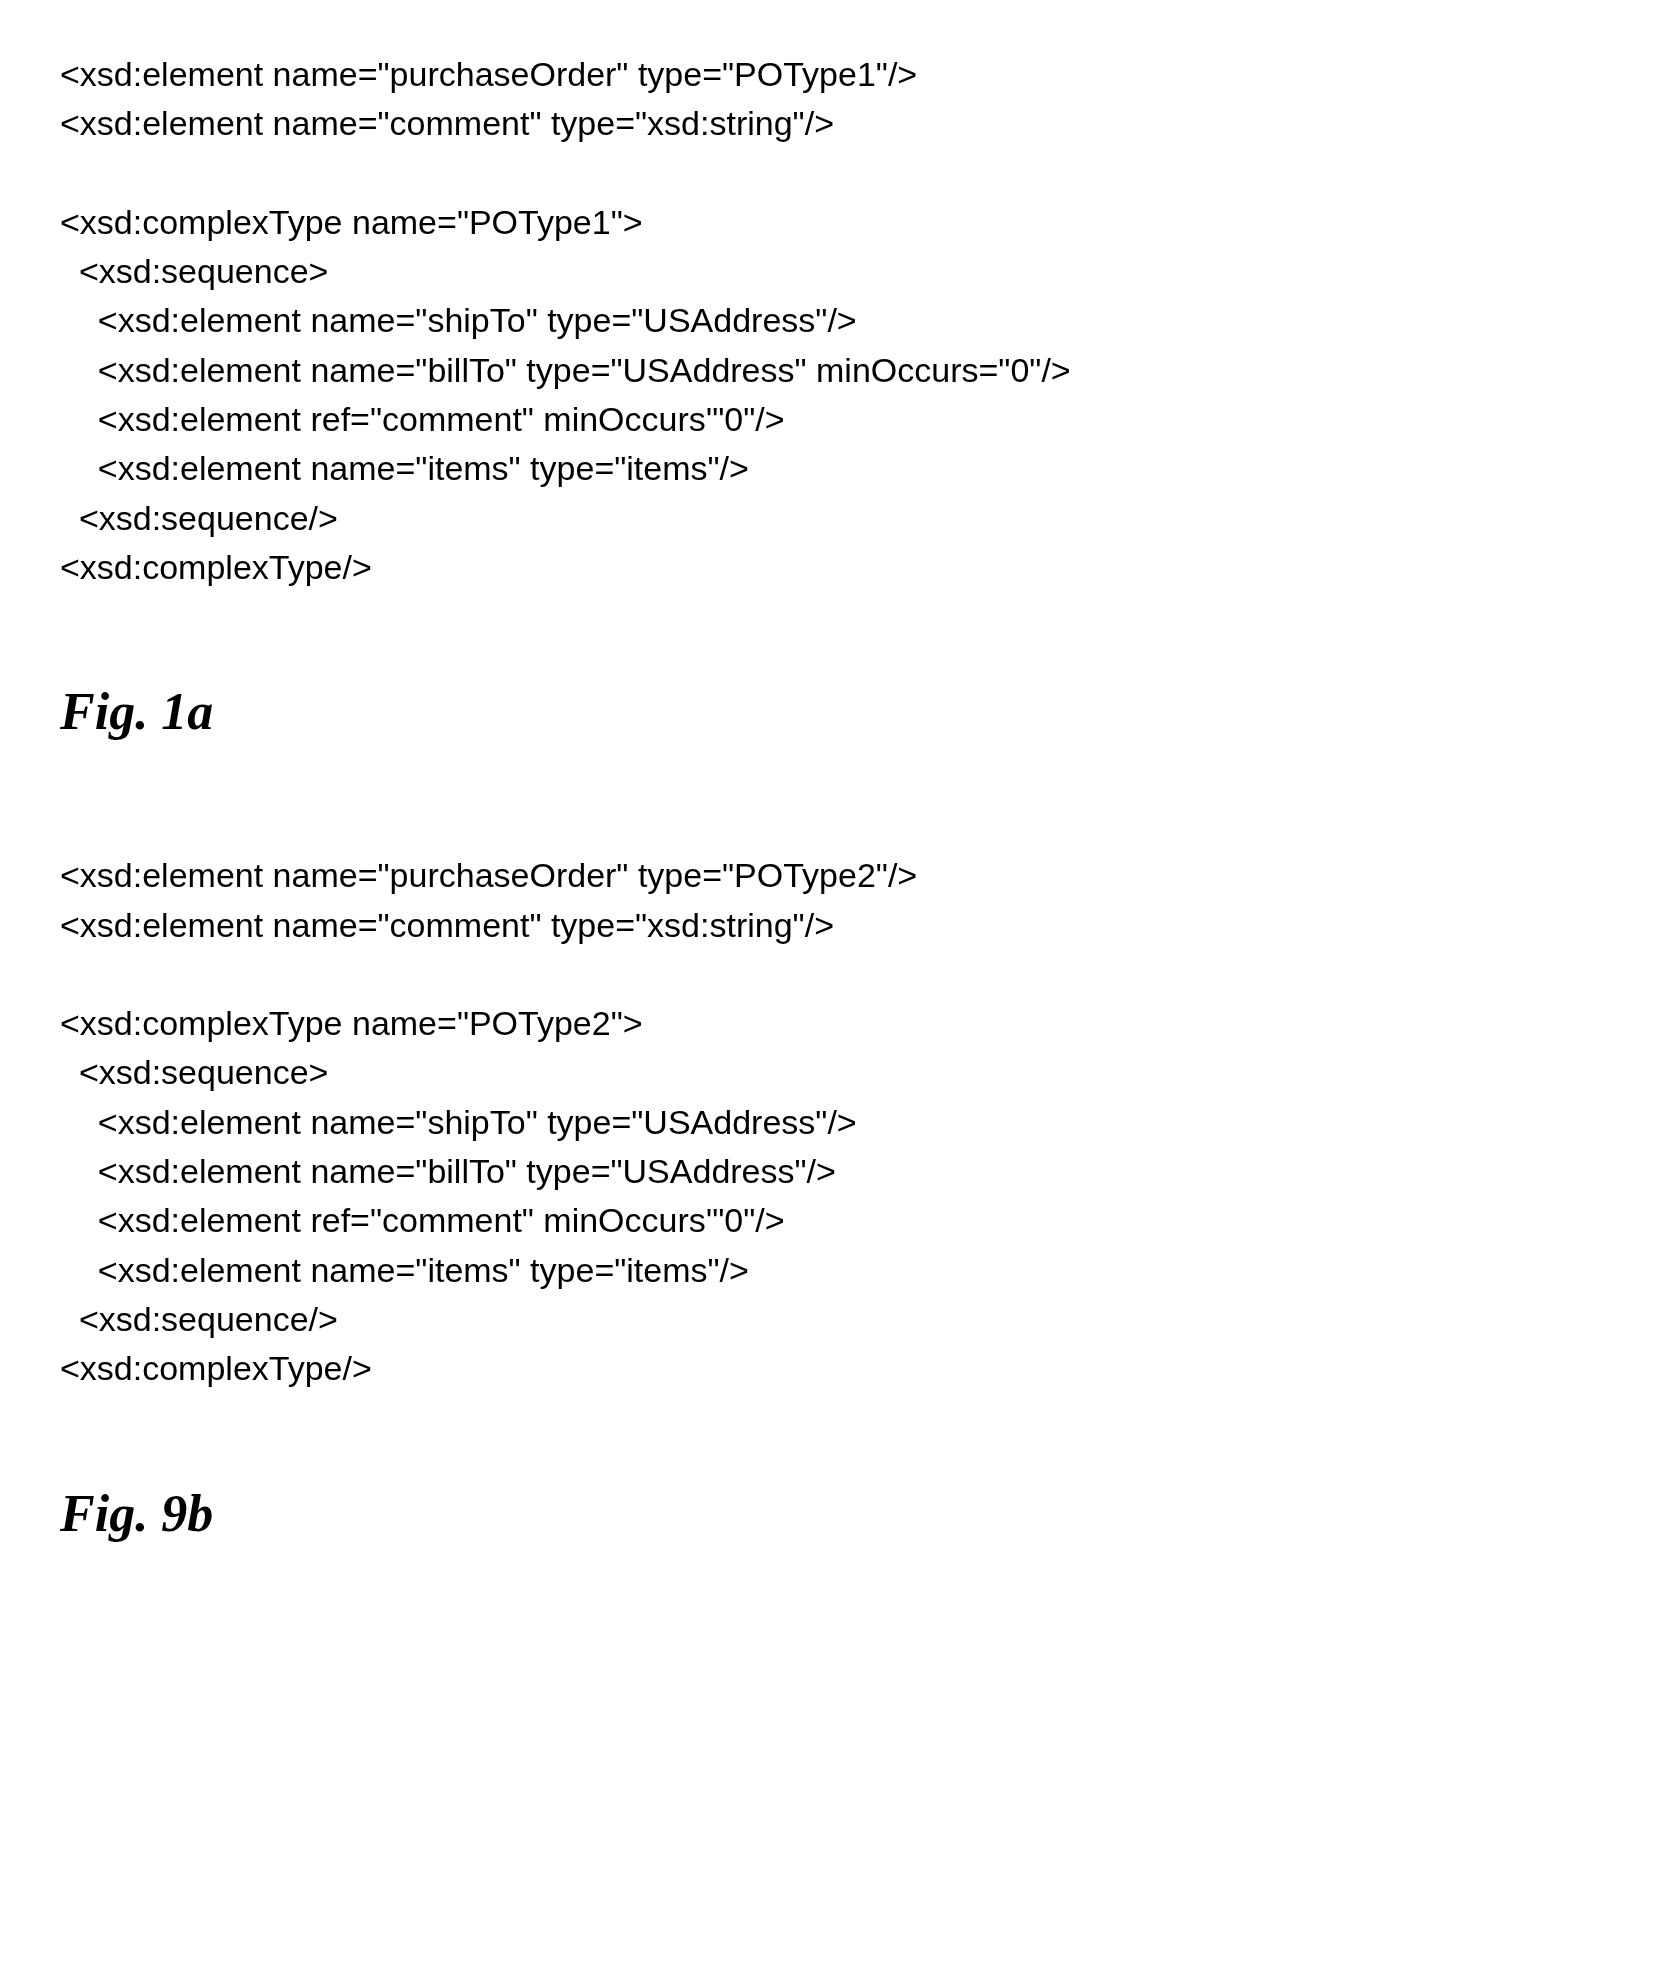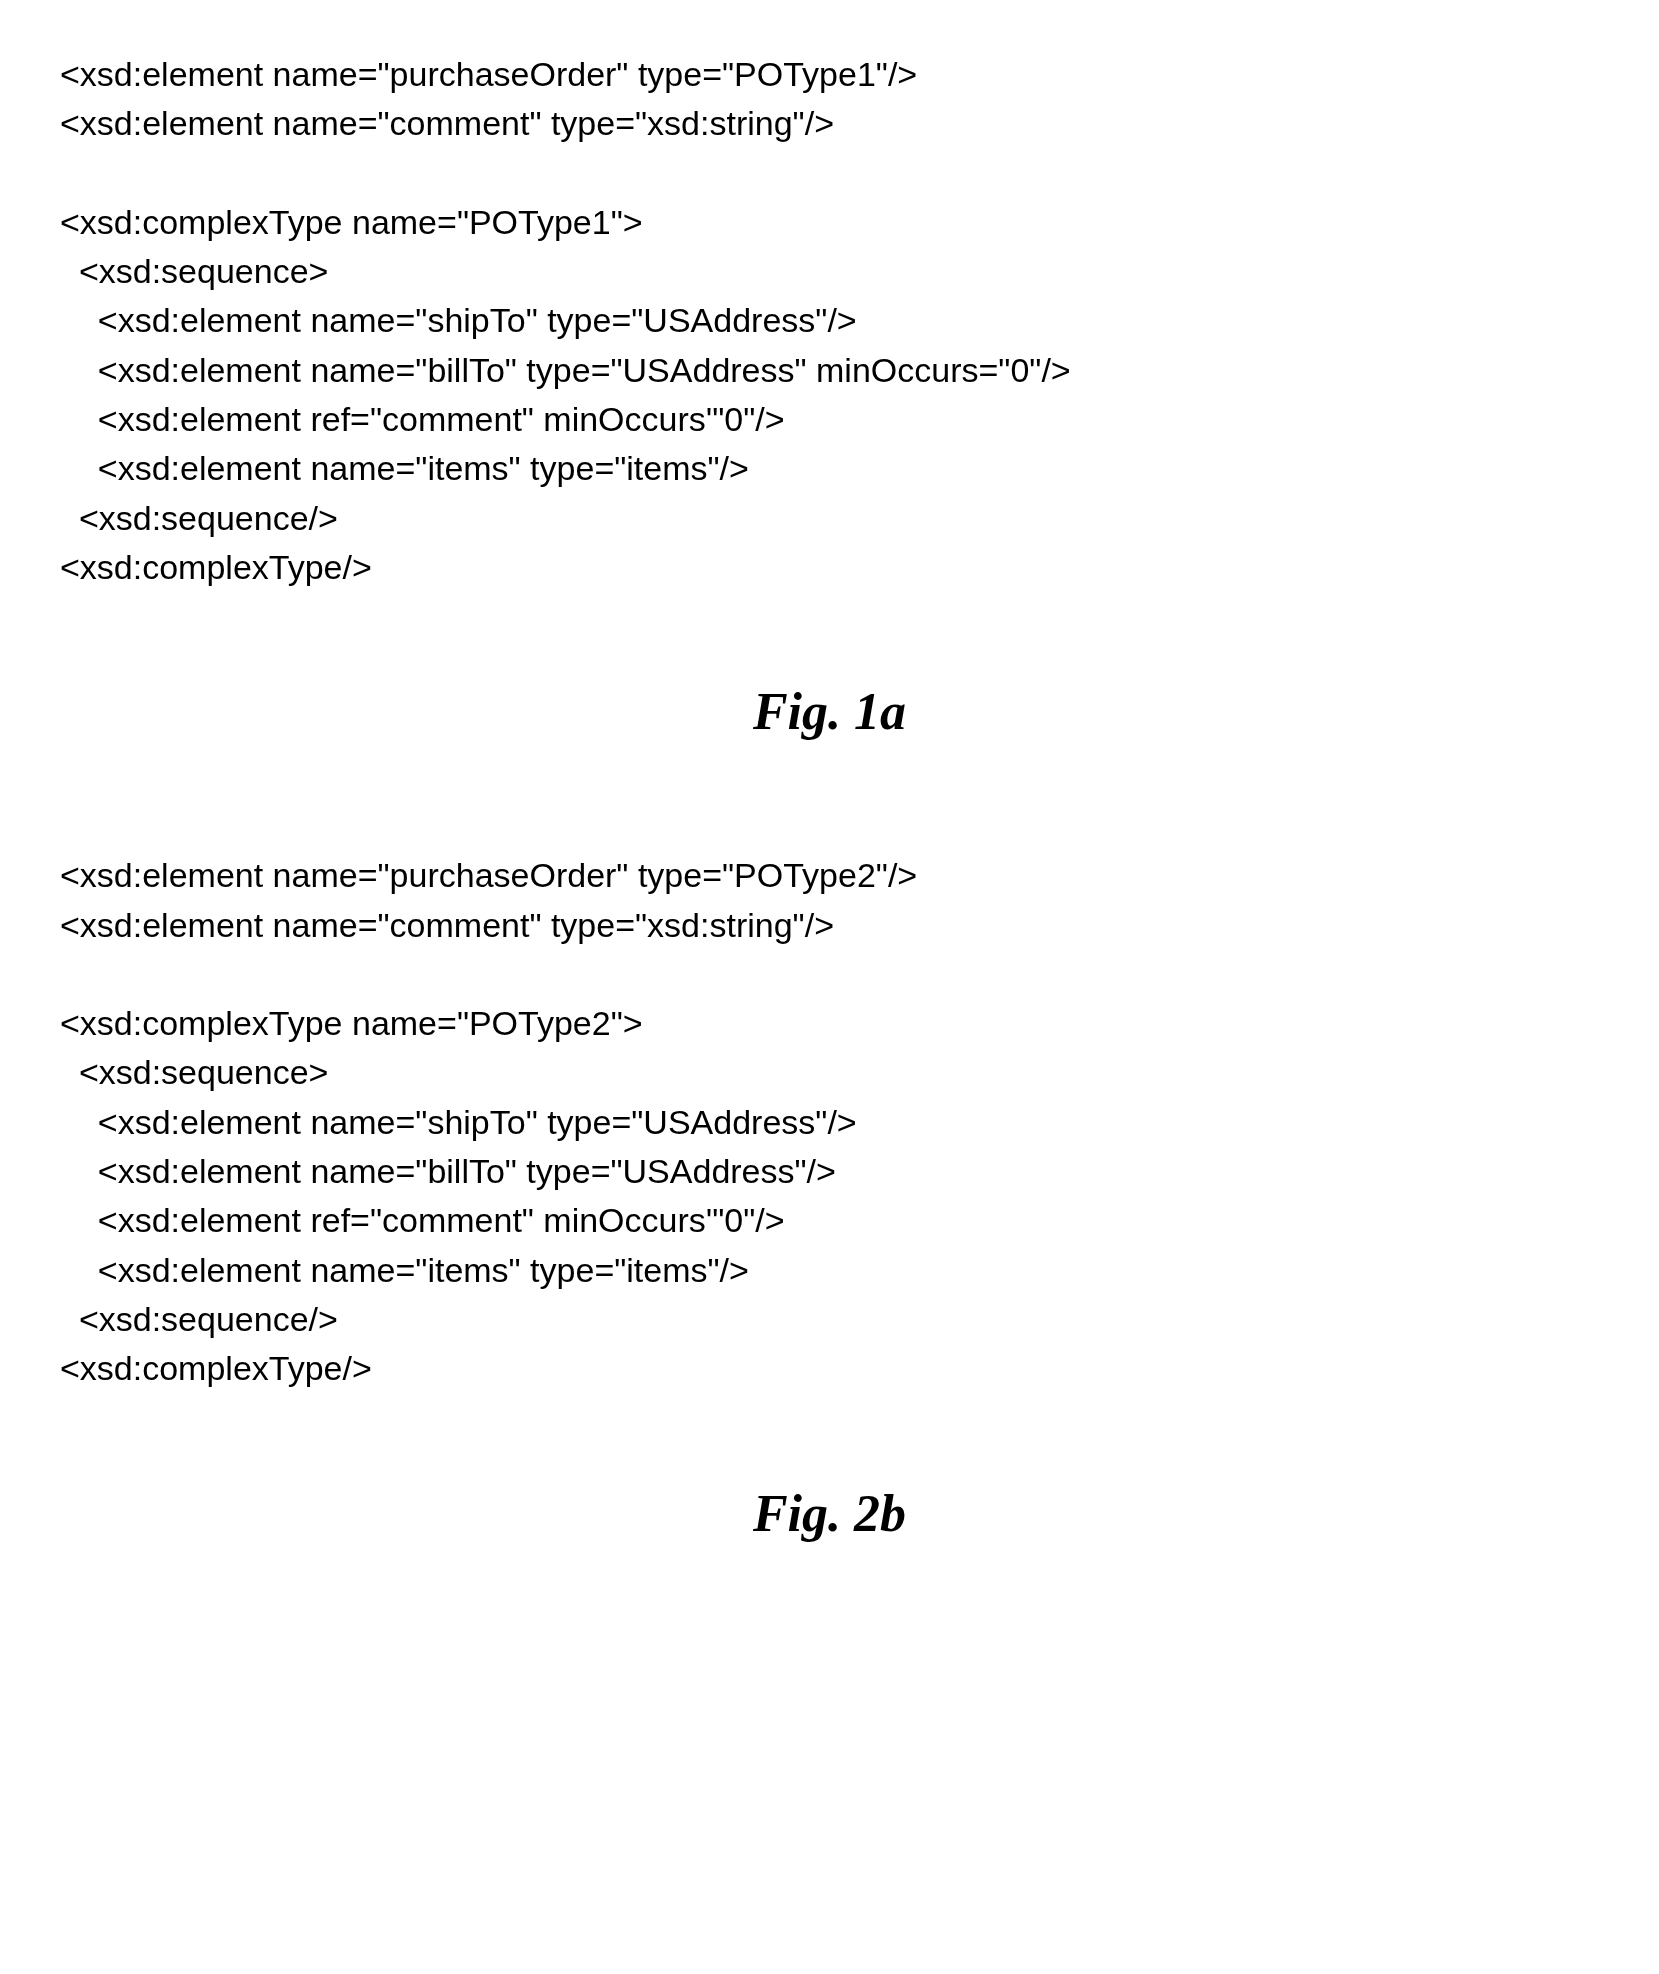--- a/index.html
+++ b/index.html
@@ -9,21 +9,20 @@
     font-family: Arial, Helvetica, sans-serif;
     color: #000000;
   }
   .code-block {
     font-size: 34px;
     line-height: 1.45;
     white-space: pre;
     font-family: Arial, Helvetica, sans-serif;
   }
   .fig-caption {
-    text-align: center;
     font-family: "Times New Roman", Times, serif;
     font-style: italic;
     font-weight: bold;
     font-size: 52px;
     margin: 90px 0 110px 0;
   }
   .fig-caption.last {
     margin-bottom: 40px;
   }
 </style>
@@ -49,13 +48,13 @@
 
 &lt;xsd:complexType name="POType2"&gt;
   &lt;xsd:sequence&gt;
     &lt;xsd:element name="shipTo" type="USAddress"/&gt;
     &lt;xsd:element name="billTo" type="USAddress"/&gt;
     &lt;xsd:element ref="comment" minOccurs'"0"/&gt;
     &lt;xsd:element name="items" type="items"/&gt;
   &lt;xsd:sequence/&gt;
 &lt;xsd:complexType/&gt;</div>
 
-<div class="fig-caption last">Fig. 2b</div>
+<div class="fig-caption last">Fig. 9b</div>
 
 </body></html>

